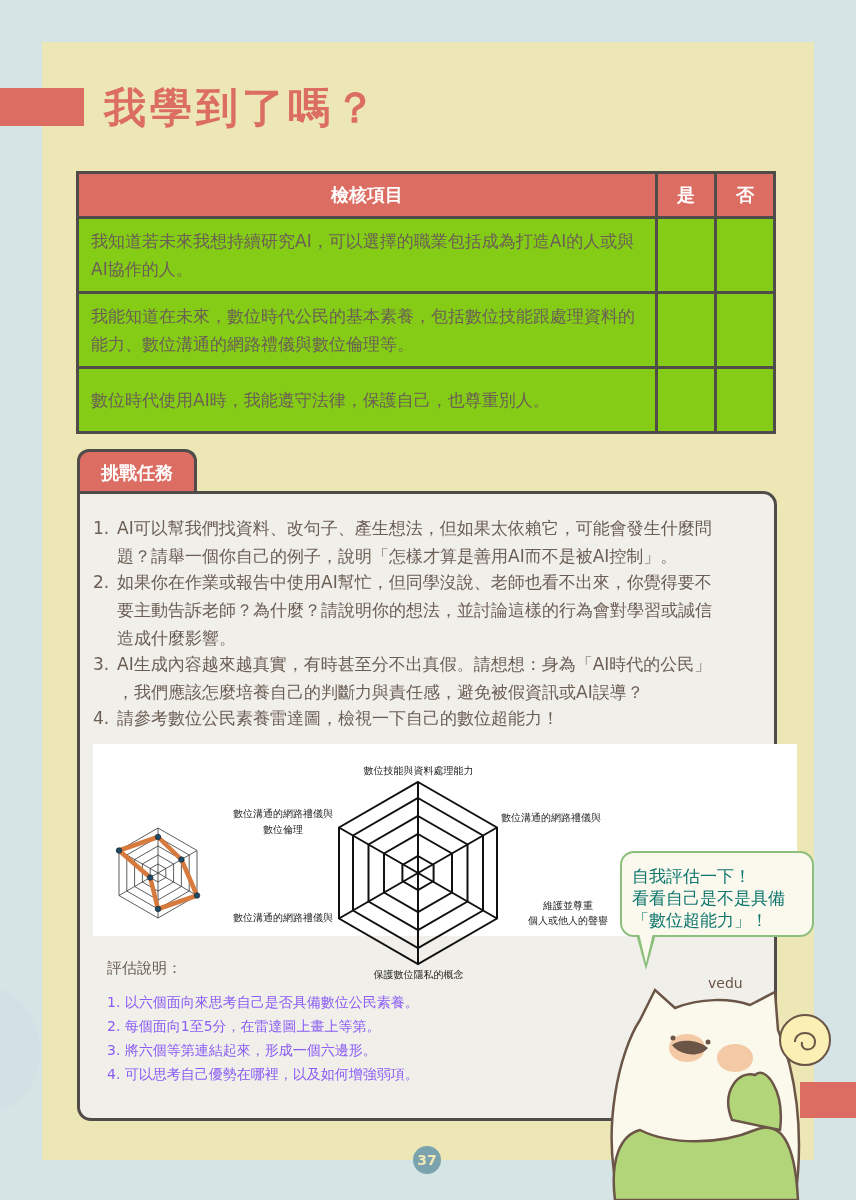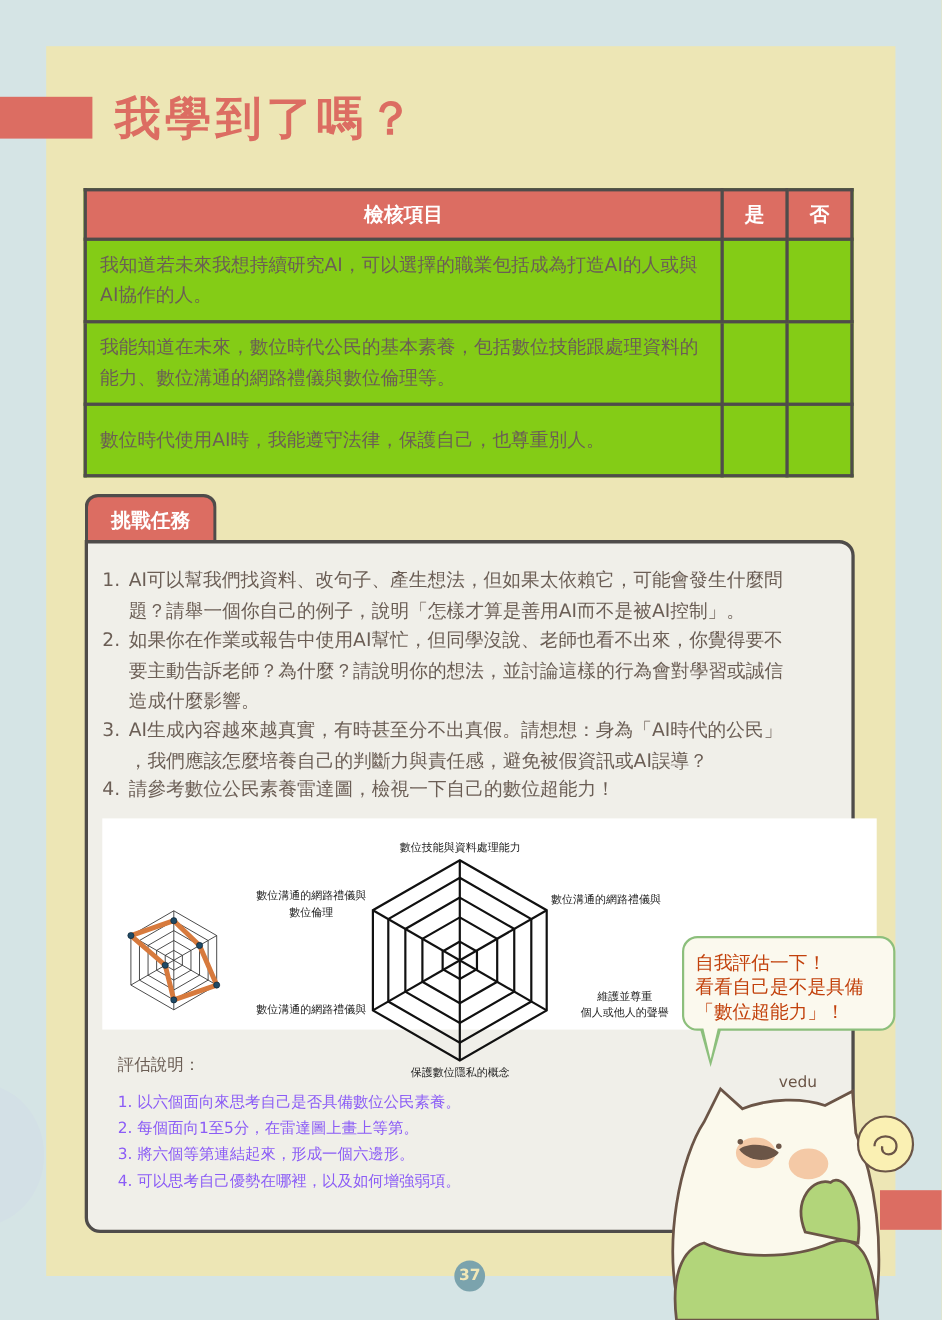--- a/index.html
+++ b/index.html
@@ -23,21 +23,21 @@
   .challenge{position:absolute;left:77px;top:491px;width:700px;height:630px;background:#f0efe9;border:3px solid #4f4c4a;border-radius:0 14px 14px 14px;box-sizing:border-box;}
   .q{position:absolute;left:13px;width:680px;font-size:17px;line-height:28px;color:#6b5e55;}
   .q .num{display:inline-block;width:24px;}
   .q .cont{padding-left:24px;}
 
   .chartbox{position:absolute;left:13px;top:250px;width:672px;height:192px;background:#fff;padding-left:32px;}
   .radar-label{position:absolute;font-size:10px;color:#222;text-align:center;white-space:nowrap;}
   .eval-title{position:absolute;left:14px;top:215px;font-size:15px;color:#6b5e55;}
   .eval-item{position:absolute;left:14px;font-size:14px;line-height:24px;color:#8b5cf6;}
 
-  .bubble{position:absolute;left:620px;top:851px;width:194px;height:86px;background:#fbf9ee;border:2px solid #8cbf7c;border-radius:14px;box-sizing:border-box;padding:12px 10px;font-size:17px;line-height:22px;color:#c2410c;}
+  .bubble{position:absolute;left:620px;top:851px;width:194px;height:86px;background:#fbf9ee;border:2px solid #8cbf7c;border-radius:14px;box-sizing:border-box;padding:12px 10px;font-size:17px;line-height:22px;color:#0f766e;}
   .bubble-tail{position:absolute;left:636px;top:934px;width:0;height:0;border-left:10px solid transparent;border-right:10px solid transparent;border-top:36px solid #8cbf7c;}
   .bubble-tail-inner{position:absolute;left:639px;top:933px;width:0;height:0;border-left:7px solid transparent;border-right:7px solid transparent;border-top:30px solid #fbf9ee;}
   .mascot{position:absolute;left:580px;top:970px;}
   .page-num{position:absolute;left:413px;top:1146px;width:28px;height:28px;border-radius:50%;background:#7ba3ad;color:#f1e8b8;font-weight:bold;font-size:14px;display:flex;align-items:center;justify-content:center;}
 </style>
 </head>
 <body>
 
 <div class="page"></div>
 <div class="deco-circle"></div>

